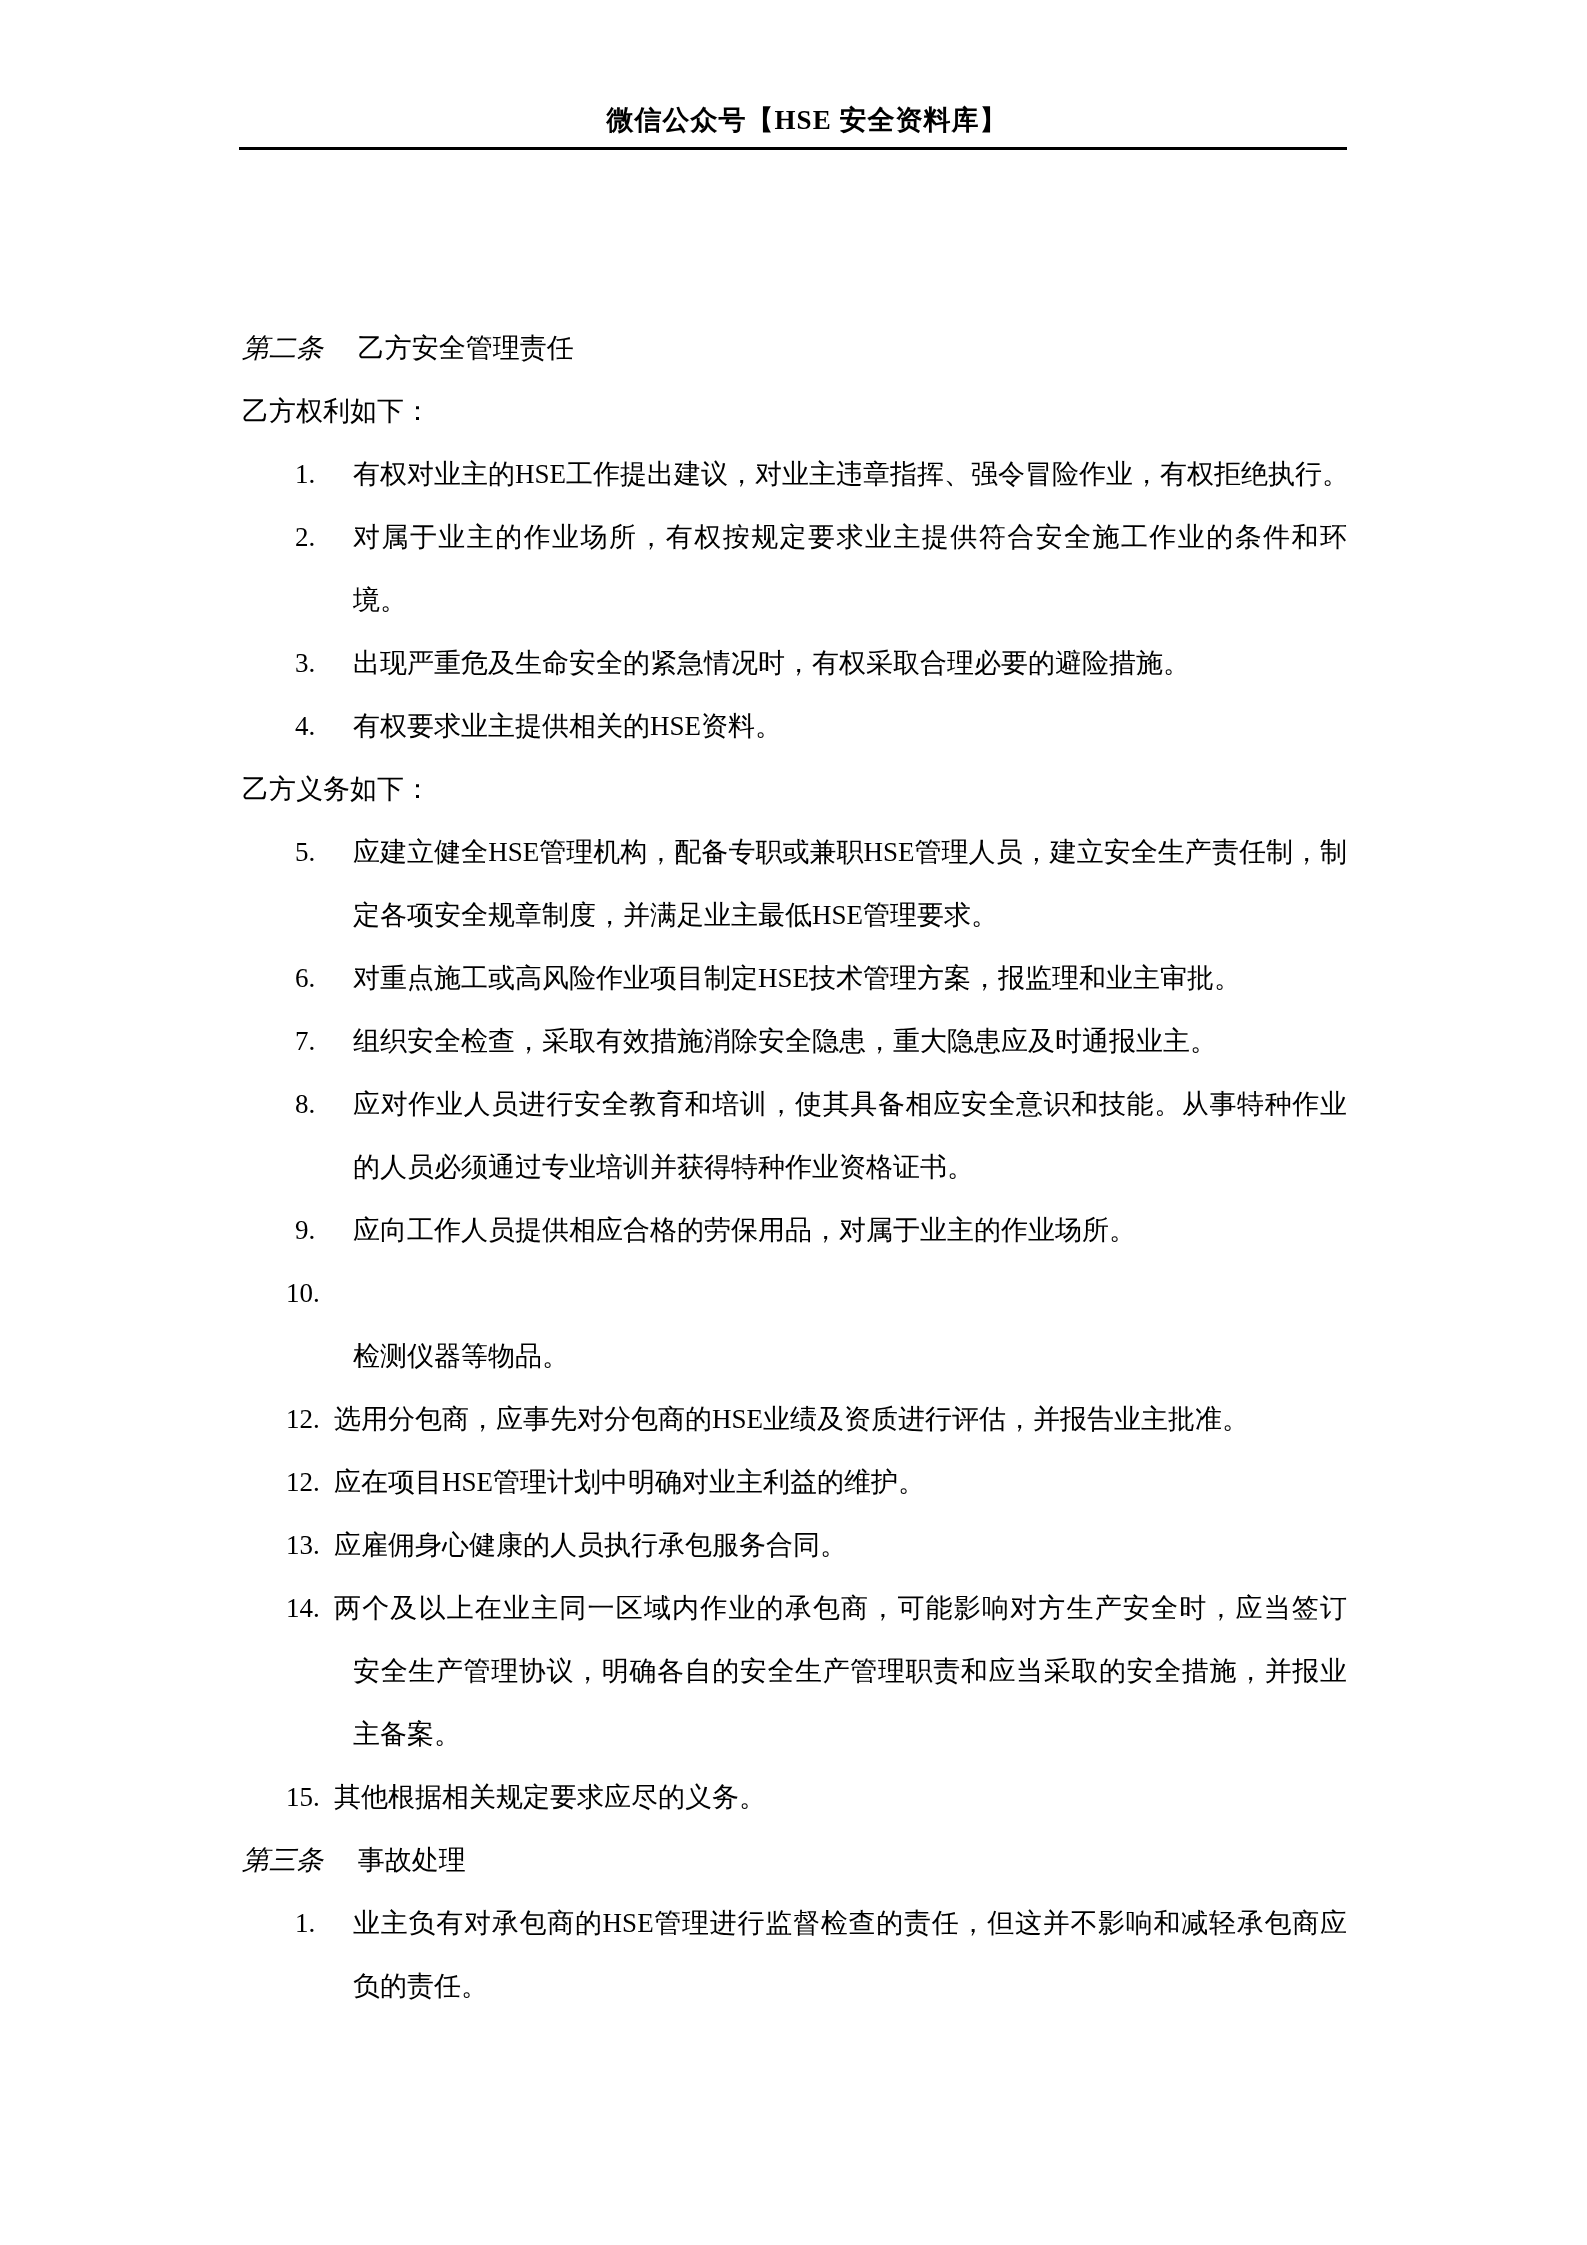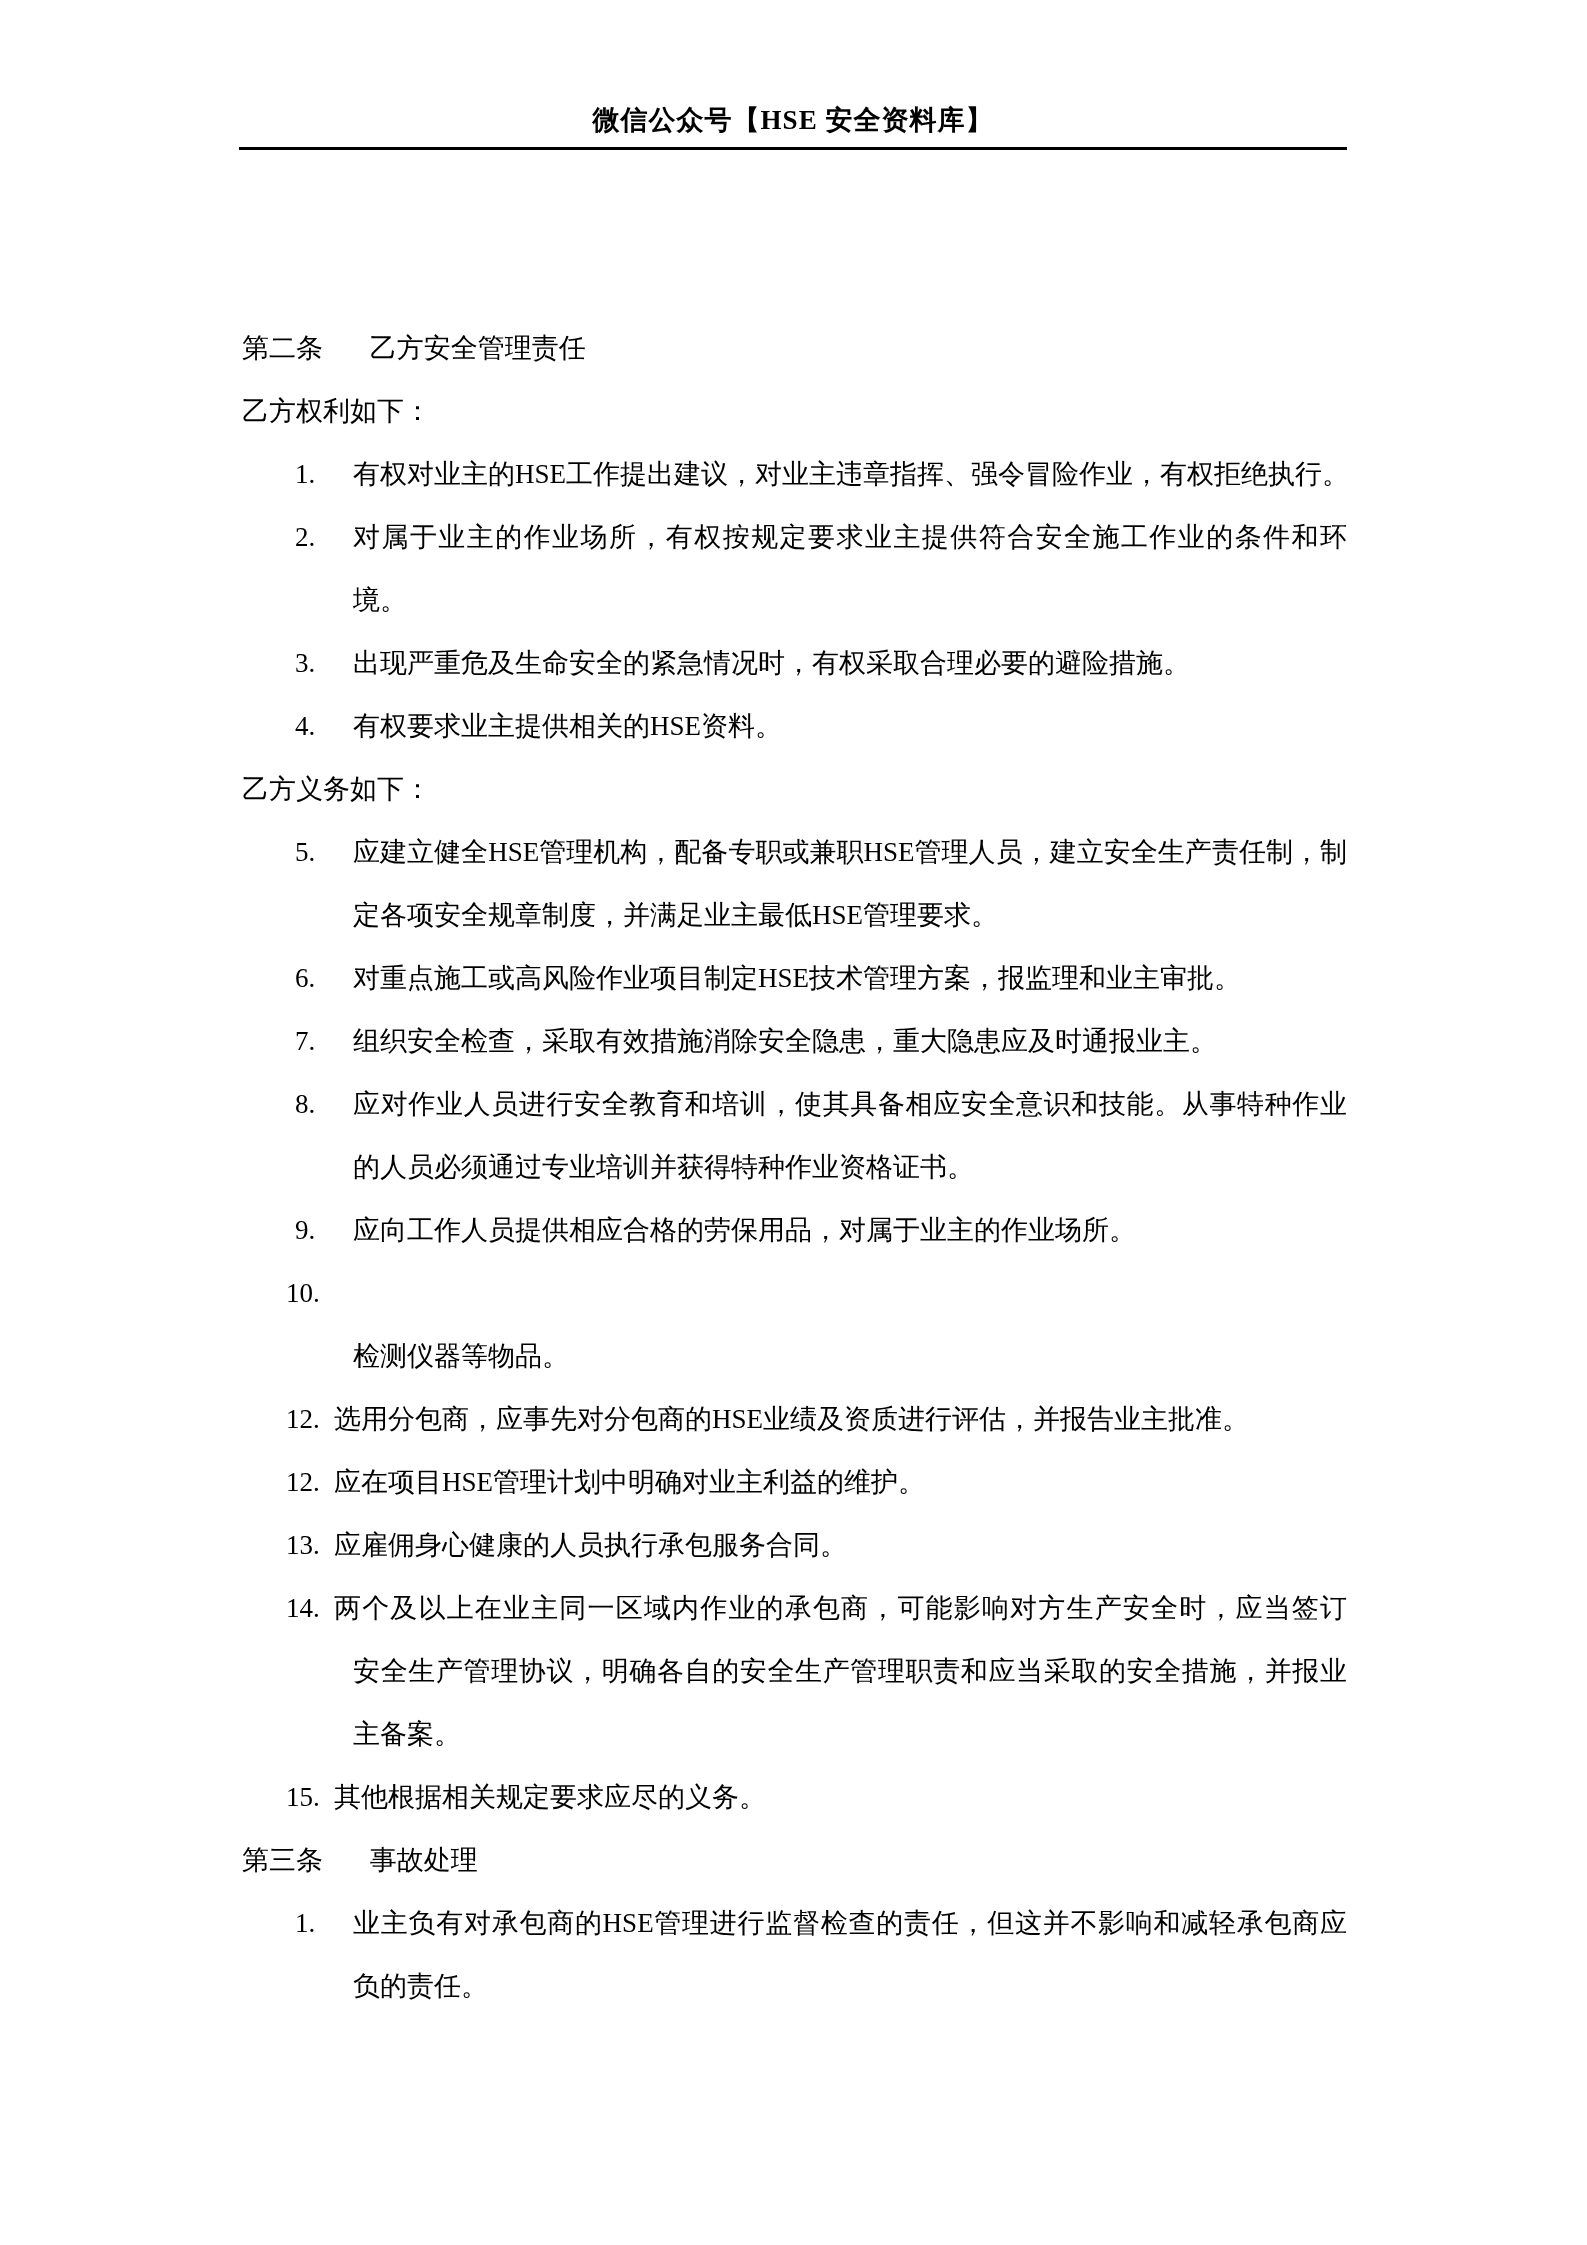--- a/index.html
+++ b/index.html
@@ -12,21 +12,21 @@
     width: 1587px;
     height: 2245px;
     background: #ffffff;
     color: #000000;
     font-family: "Liberation Serif", "DejaVu Serif", serif;
     overflow: hidden;
   }
   .page-header {
     position: absolute;
     top: 101px;
-    left: 239px;
+    left: 253px;
     width: 1108px;
     text-align: center;
     font-size: 27px;
     font-weight: bold;
     line-height: 38px;
     letter-spacing: 1px;
     white-space: nowrap;
   }
   .header-divider {
     position: absolute;
@@ -47,21 +47,22 @@
   .row {
     height: 63px;
     white-space: nowrap;
   }
   .row.fill {
     text-align: justify;
     text-align-last: justify;
   }
   .heading .hnum {
     display: inline-block;
-    margin-right: 40px;
+    margin-right: 28px;
+    font-style: italic;
   }
   .item {
     position: relative;
     padding-left: 111px;
   }
   .item .no {
     position: absolute;
     left: 53px;
     top: 0;
   }

